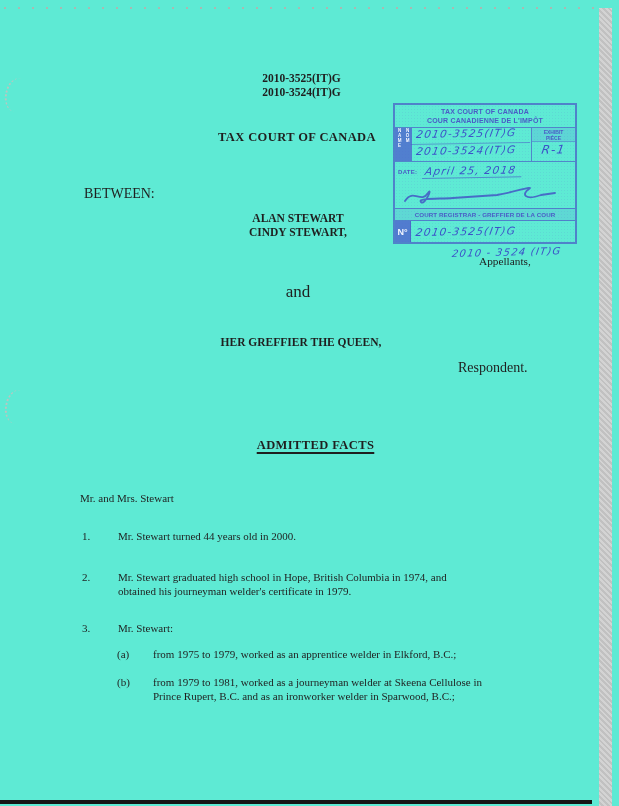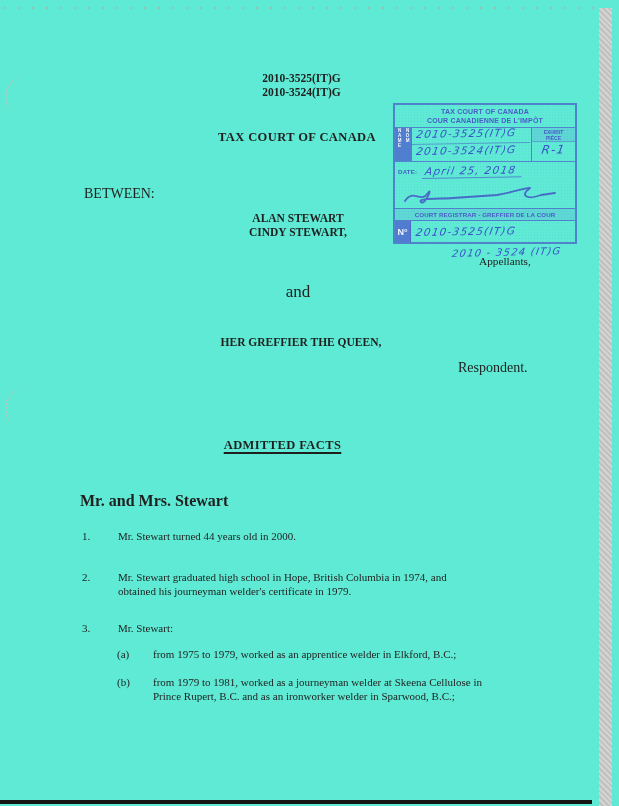--- a/index.html
+++ b/index.html
@@ -22,22 +22,22 @@
   .ctr { position:absolute; left:0; text-align:center; }
   .case-numbers { top:71px; width:603px; font-weight:bold; font-size:11.5px; line-height:14px; }
   .court-title { top:130px; width:594px; font-weight:bold; font-size:12.5px; letter-spacing:.4px; }
   .between { position:absolute; left:84px; top:186px; font-size:14px; }
   .names { top:211px; width:596px; font-weight:bold; font-size:11.5px; line-height:14px;text-align:center; }
   .appellants { position:absolute; left:462px; top:255px; font-size:11.3px;margin-left:17px; }
   .and { top:282px; width:596px; font-size:17px; }
   .hmq { top:336px; width:602px; font-weight:bold; font-size:11.5px; }
   .respondent { position:absolute; left:458px; top:360px; font-size:14px; }
   .section-head { top:438px; width:565px; font-weight:bold; font-size:12.5px; letter-spacing:.4px;
-    text-decoration:underline; text-underline-offset:3px; text-decoration-thickness:1.5px; }
-  .subsection-head { position:absolute; left:80px; top:492px; font-weight:bold; font-size:16px; }
+    text-decoration:underline; text-underline-offset:3px; text-decoration-thickness:1.5px;margin-left:33px; }
+  .subsection-head { position:absolute; left:80px; top:492px; font-weight:normal; font-size:11px; }
   .fact { position:absolute; left:82px; font-size:11px; line-height:14px; }
   .fnum { display:inline-block; width:36px; vertical-align:top; }
   .ftext { display:inline-block; vertical-align:top; width:365px; }
   .sub { left:117px; }
   .sub .fnum { width:36px; }
   .sub .ftext { width:345px; }
 
   
   .stamp {
     position:absolute; left:393px; top:103px; width:184px; height:141px;

